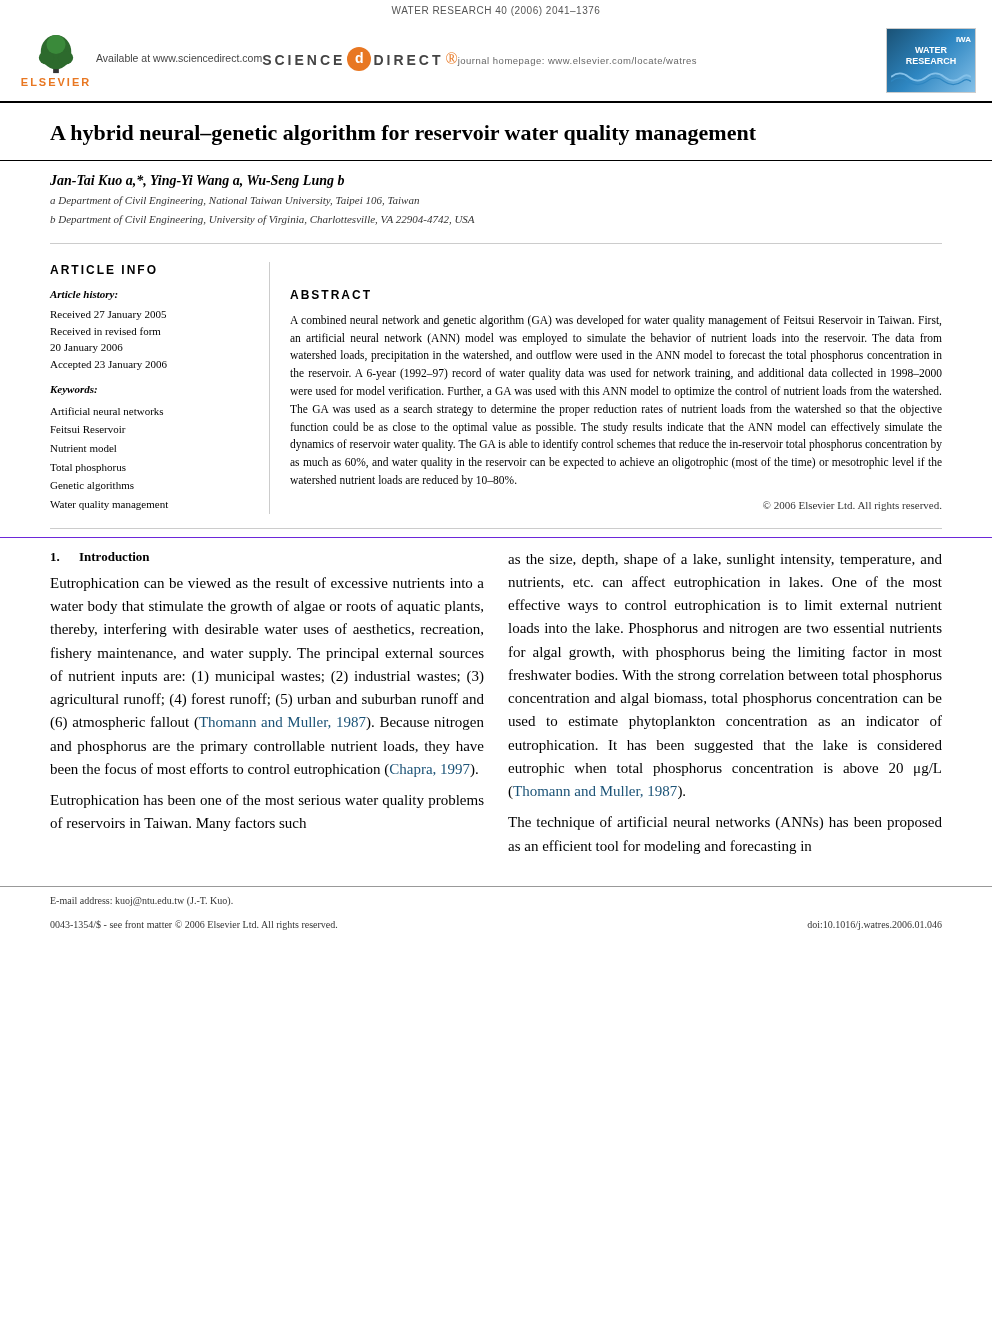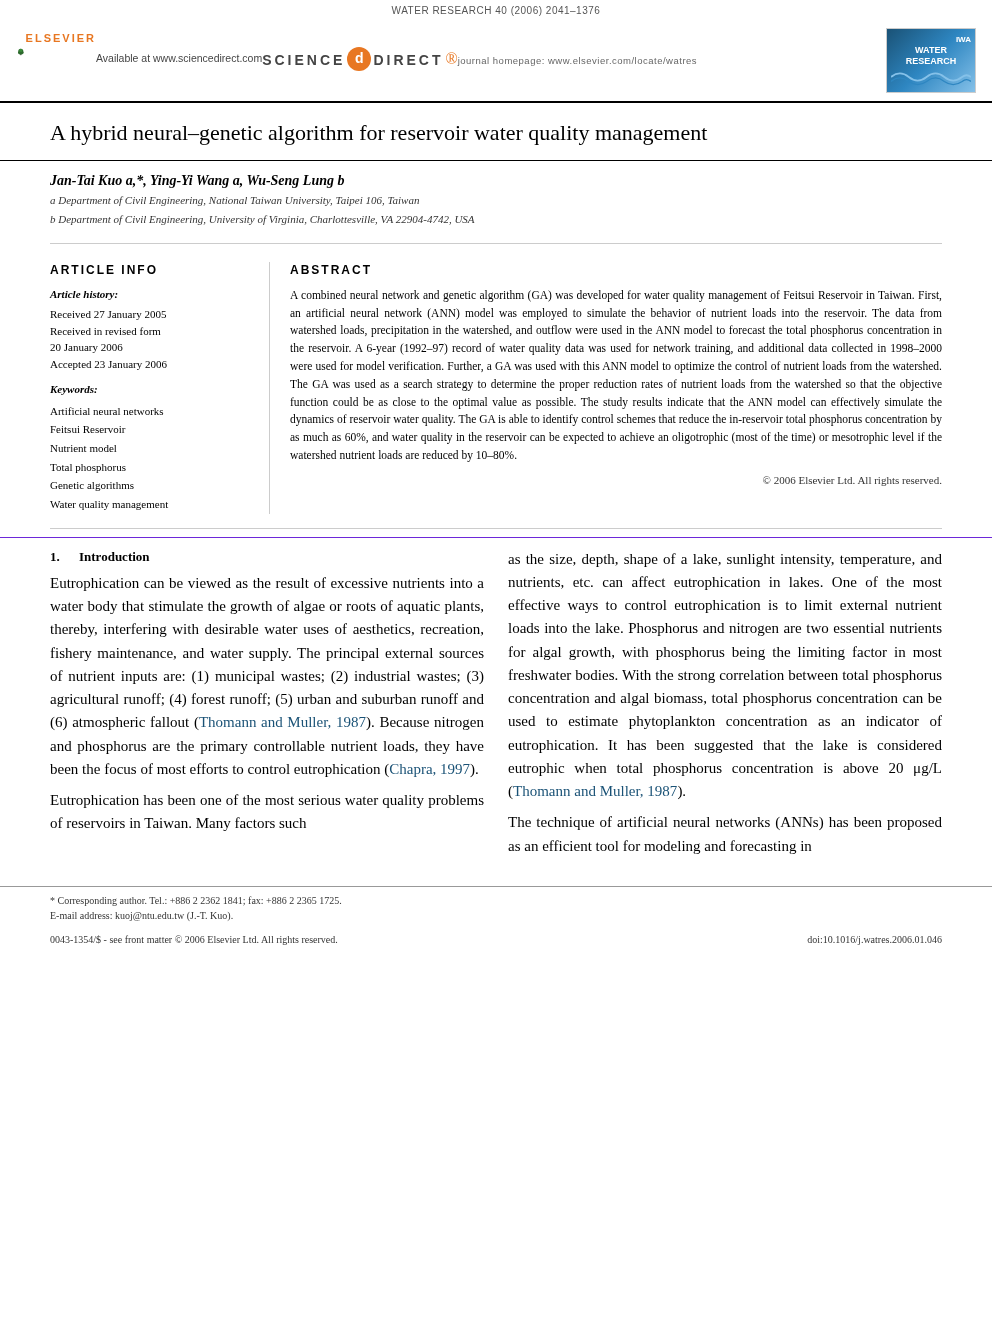--- a/index.html
+++ b/index.html
@@ -28,21 +28,22 @@
       align-items: center;
       justify-content: space-between;
       padding: 8px 16px;
       border-bottom: 2px solid #000;
     }
 
     .elsevier-logo {
       width: 80px;
       height: 60px;
       display: flex;
-      align-items: flex-start;
+      flex-direction: column;
+      align-items: center;
       justify-content: flex-end;
     }
 
     .elsevier-logo .tree-svg {
       width: 60px;
       height: 42px;
     }
 
     .elsevier-text {
       font-size: 11px;
@@ -152,21 +153,21 @@
     }
 
     
     .article-title-section {
       padding: 16px 50px 12px 50px;
       border-bottom: 1px solid #000;
     }
 
     .article-title {
       font-size: 22px;
-      font-weight: normal;
+      font-weight: bold;
       line-height: 1.3;
       color: #000;
     }
 
     
     .authors-section {
       padding: 10px 50px 8px 50px;
     }
 
     .authors {
@@ -198,20 +199,21 @@
 
     .left-col {
       width: 220px;
       flex-shrink: 0;
       border-right: 1px solid #ccc;
       padding-right: 16px;
     }
 
     .right-col {
       flex: 1;
+      margin-top: 25px;
     }
 
     .section-header {
       font-size: 12px;
       font-family: Arial, sans-serif;
       letter-spacing: 2px;
       color: #000;
       font-weight: bold;
       margin-bottom: 8px;
     }
@@ -419,20 +421,19 @@
     <div class="body-right">
       <p class="body-para">
         as the size, depth, shape of a lake, sunlight intensity, temperature, and nutrients, etc. can affect eutrophication in lakes. One of the most effective ways to control eutrophication is to limit external nutrient loads into the lake. Phosphorus and nitrogen are two essential nutrients for algal growth, with phosphorus being the limiting factor in most freshwater bodies. With the strong correlation between total phosphorus concentration and algal biomass, total phosphorus concentration can be used to estimate phytoplankton concentration as an indicator of eutrophication. It has been suggested that the lake is considered eutrophic when total phosphorus concentration is above 20 μg/L (<span class="link-text">Thomann and Muller, 1987</span>).
       </p>
       <p class="body-para">The technique of artificial neural networks (ANNs) has been proposed as an efficient tool for modeling and forecasting in</p>
     </div>
   </div>
 </div>
 
 <div class="footnote-section">
-  <div class="footnote">* Corresponding author. Tel.: +886 2 2362 1841; fax: +886 2 2365 1725.</div>
   <div class="footnote">E-mail address: kuoj@ntu.edu.tw (J.-T. Kuo).</div>
 </div>
 
 <div class="bottom-bar">
   <span>0043-1354/$ - see front matter © 2006 Elsevier Ltd. All rights reserved.</span>
   <span>doi:10.1016/j.watres.2006.01.046</span>
 </div>
 
 </body></html>

